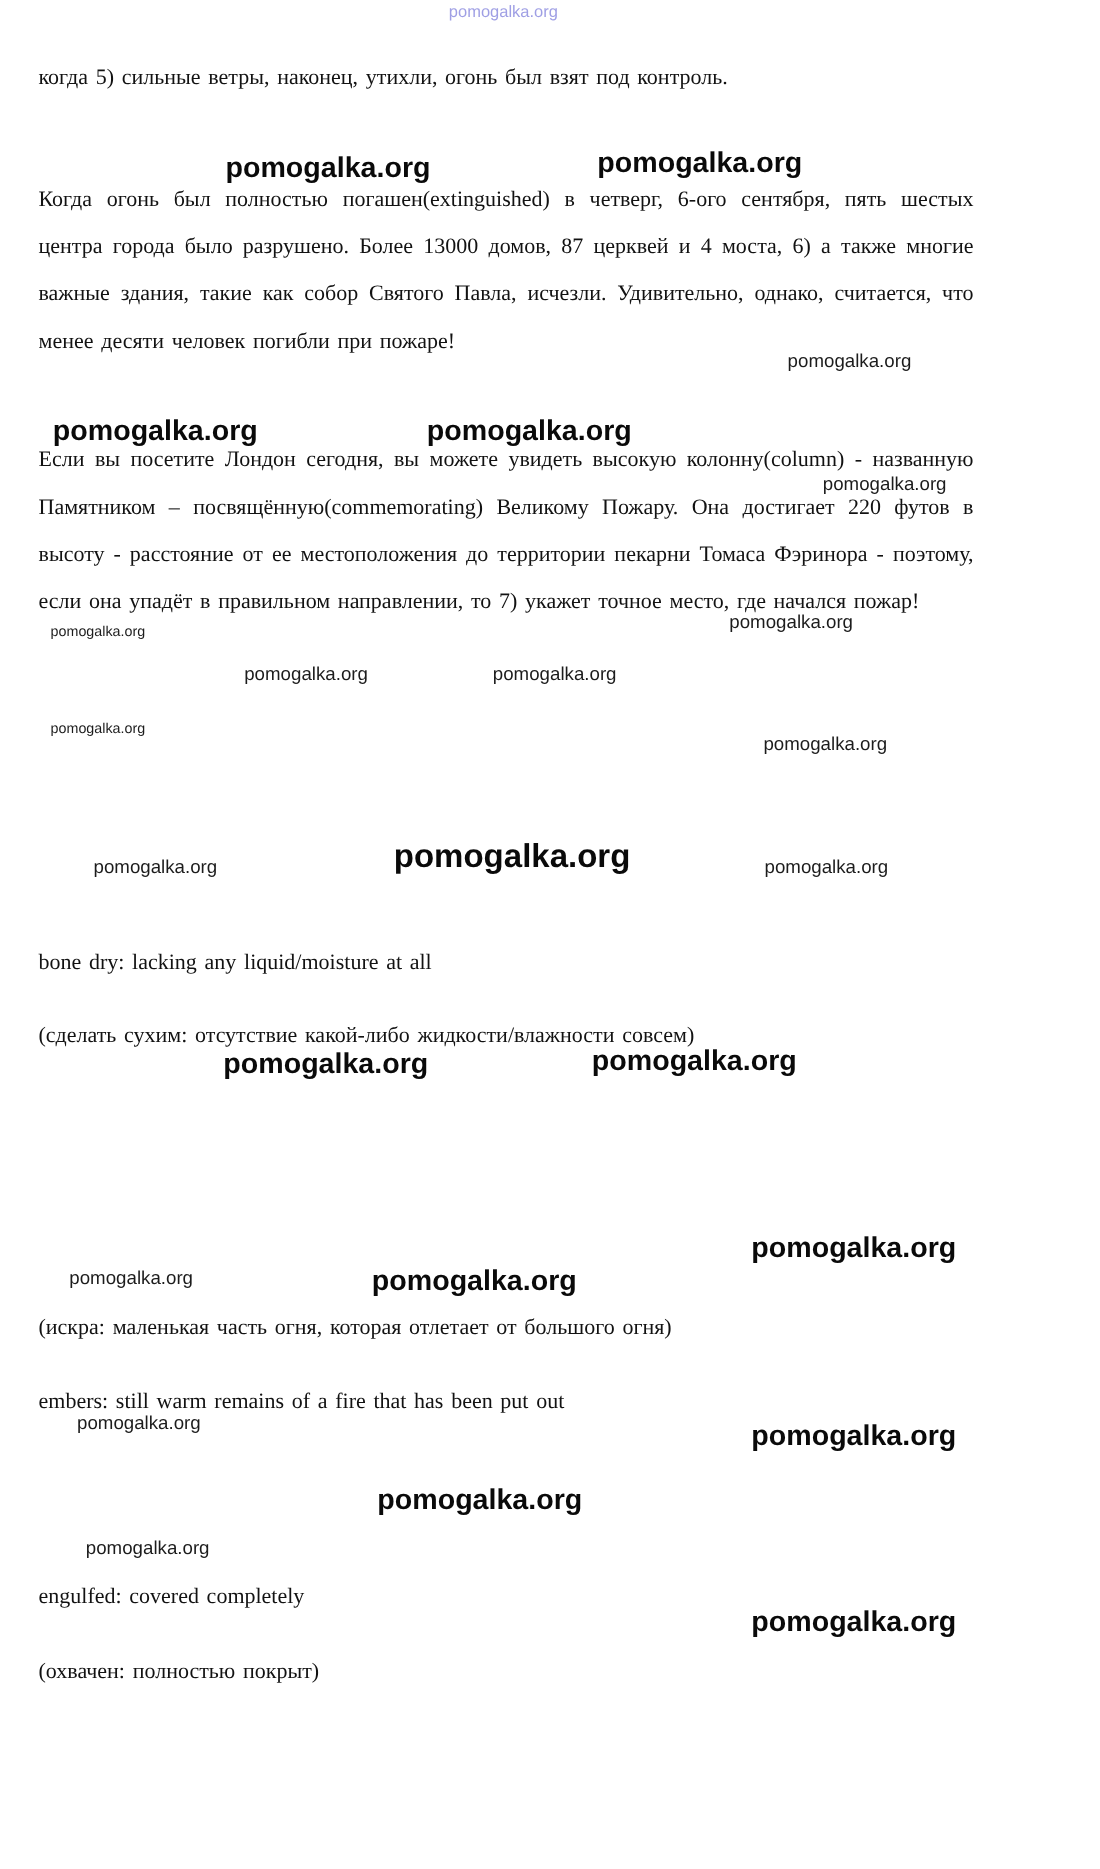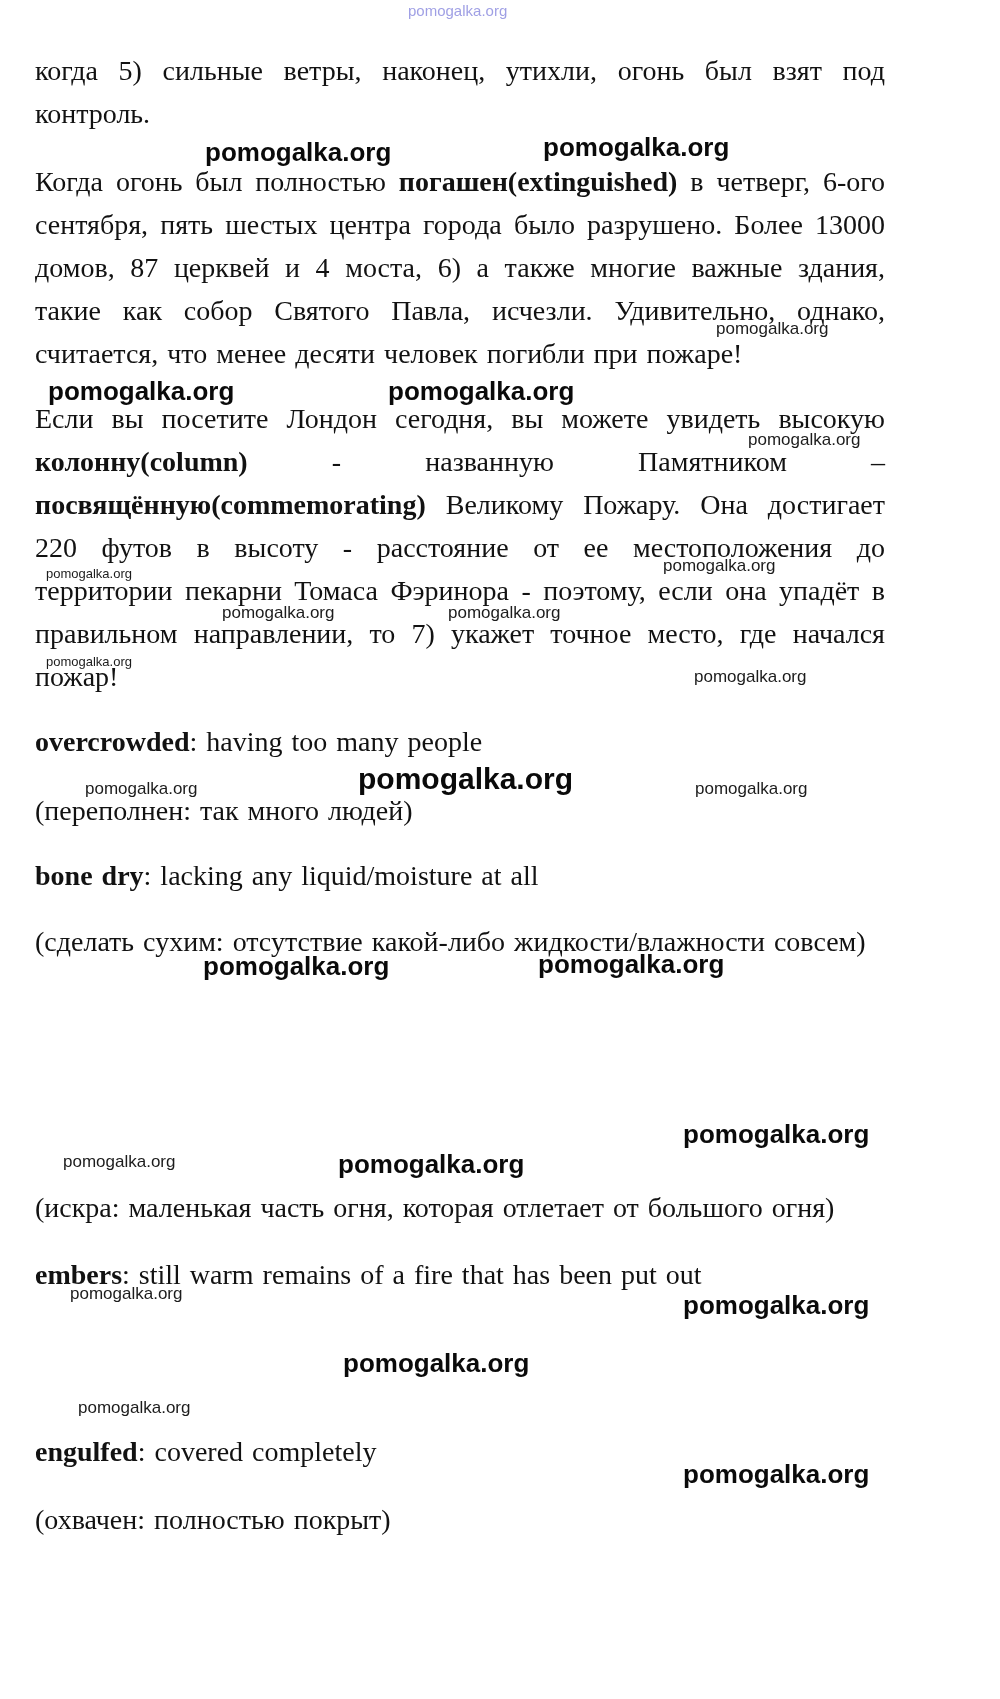--- a/index.html
+++ b/index.html
@@ -10,26 +10,26 @@
     background:#ffffff;
     font-family:"Liberation Serif", serif;
     color:#121212;
     overflow:hidden;
   }
   .line{
     position:absolute;
     left:35px;
     width:850px;
     margin:0;
-    font-size:28px;
+    font-size:20px;
     line-height:43px;
     text-align:justify;
     word-spacing:2px;
   }
-  .b{font-weight:bold;}
+  .b{font-weight:normal;}
   .wm{
     position:absolute;
     font-family:"Liberation Sans", sans-serif;
     color:#101010;
     line-height:1;
     white-space:nowrap;
   }
   .wm-top{
     font-size:15px;
     color:#8f8fe0;
@@ -72,22 +72,20 @@
   <span class="wm wm-b" style="left:343px;top:1350px">pomogalka.org</span>
   <span class="wm wm-s" style="left:78px;top:1399px">pomogalka.org</span>
   <span class="wm wm-b" style="left:683px;top:1461px">pomogalka.org</span>
 
   <p class="line" style="top:49px">когда 5) сильные ветры, наконец, утихли, огонь был взят под контроль.</p>
 
   <p class="line" style="top:160px"><span>Когда огонь был полностью </span><span class="b">погашен(extinguished)</span><span> в четверг, 6-ого сентября, пять шестых центра города было разрушено. Более 13000 домов, 87 церквей и 4 моста, 6) а также многие важные здания, такие как собор Святого Павла, исчезли. Удивительно, однако, считается, что менее десяти человек погибли при пожаре!</span></p>
 
   <p class="line" style="top:397px"><span>Если вы посетите Лондон сегодня, вы можете увидеть высокую </span><span class="b">колонну(column)</span><span> - названную Памятником – </span><span class="b">посвящённую(commemorating)</span><span> Великому Пожару. Она достигает 220 футов в высоту - расстояние от ее местоположения до территории пекарни Томаса Фэринора - поэтому, если она упадёт в правильном направлении, то 7) укажет точное место, где начался пожар!</span></p>
 
-  <p class="line" style="top:720px"><span class="b">overcrowded</span><span>: having too many people</span></p>
-  <p class="line" style="top:789px">(переполнен: так много людей)</p>
 
   <p class="line" style="top:854px"><span class="b">bone dry</span><span>: lacking any liquid/moisture at all</span></p>
   <p class="line" style="top:920px">(сделать сухим: отсутствие какой-либо жидкости/влажности совсем)</p>
 
 
   <p class="line" style="top:1186px">(искра: маленькая часть огня, которая отлетает от большого огня)</p>
 
   <p class="line" style="top:1253px"><span class="b">embers</span><span>: still warm remains of a fire that has been put out</span></p>
 
   <p class="line" style="top:1430px"><span class="b">engulfed</span><span>: covered completely</span></p>

